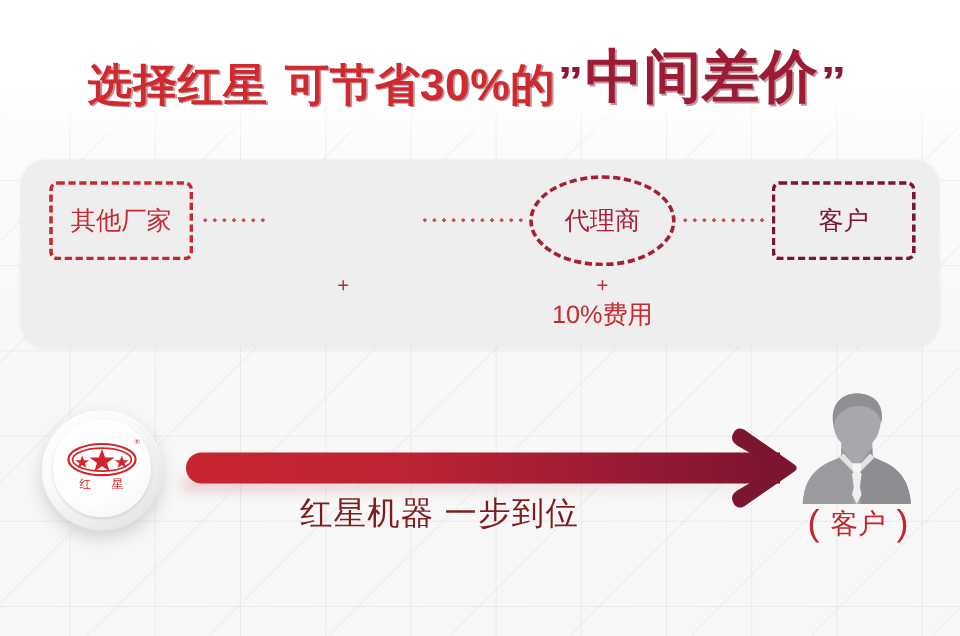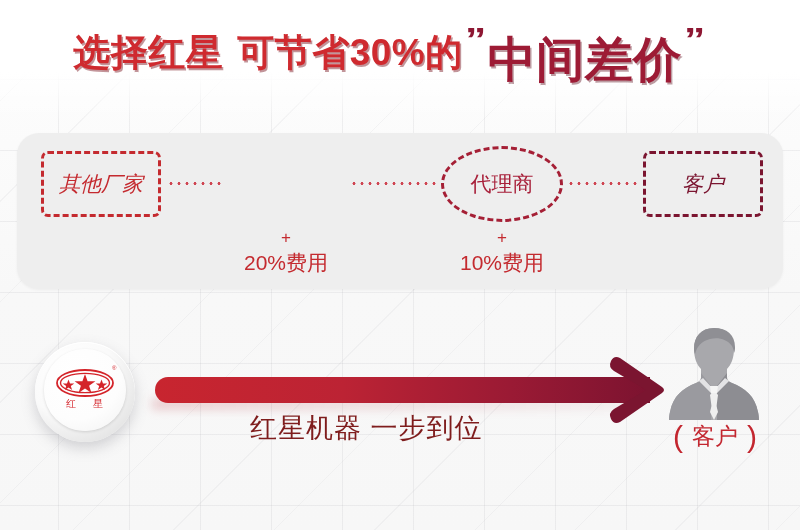--- a/index.html
+++ b/index.html
@@ -27,21 +27,21 @@
     background-position:-13px 8px,-13px 8px,0 0;
   }
   #bg-top-fade{
     position:absolute; left:0; top:0; width:800px; height:120px; z-index:2;
     background:linear-gradient(180deg,#ffffff 0%,#ffffff 60%,rgba(255,255,255,0) 100%);
   }
 
   
   #headline{
     position:absolute; left:0; top:28px; width:780px; height:68px; z-index:6;
-    display:flex; align-items:flex-start; justify-content:center;
+    display:flex; align-items:flex-end; justify-content:center;
     white-space:nowrap;
   }
   .hl{
     font-weight:bold;
     letter-spacing:.5px;
   }
   .hl-a{
     font-size:37px; color:#cf2a2f;
     text-shadow:1.5px 1.5px 0 rgba(120,20,30,.45);
   }
@@ -65,21 +65,21 @@
   #flow-row{
     position:absolute; left:0; top:0; width:766px; height:156px;
   }
   .node{
     position:absolute; top:18px;
     display:flex; align-items:center; justify-content:center;
     font-size:21px; color:#c42a2f; white-space:nowrap;
   }
   .node-rect{
     width:120px; height:66px;
-    border:3px dashed #c42a2f; border-radius:7px;font-style:italic;
+    border:3px dashed #c42a2f; border-radius:7px;
   }
   .node-oval{
     width:122px; height:76px; top:13px;
     border:3px dashed #a51f35; border-radius:50%/50%;
     color:#a8203a;
   }
   .node-last{
     border-color:#7b1530; color:#7b1530;
   }
   #node1{ left:24px; }
@@ -186,21 +186,20 @@
     </div>
 
     <div id="dots3" class="dots"></div>
 
     <div id="node4" class="node node-rect node-last">
       <span>客户</span>
     </div>
 
     <div id="fee1" class="fee">
       <span class="plus">+</span>
-      <span class="amt">20%费用</span>
     </div>
 
     <div id="fee2" class="fee">
       <span class="plus">+</span>
       <span class="amt">10%费用</span>
     </div>
 
   </div>
 </div>
 

